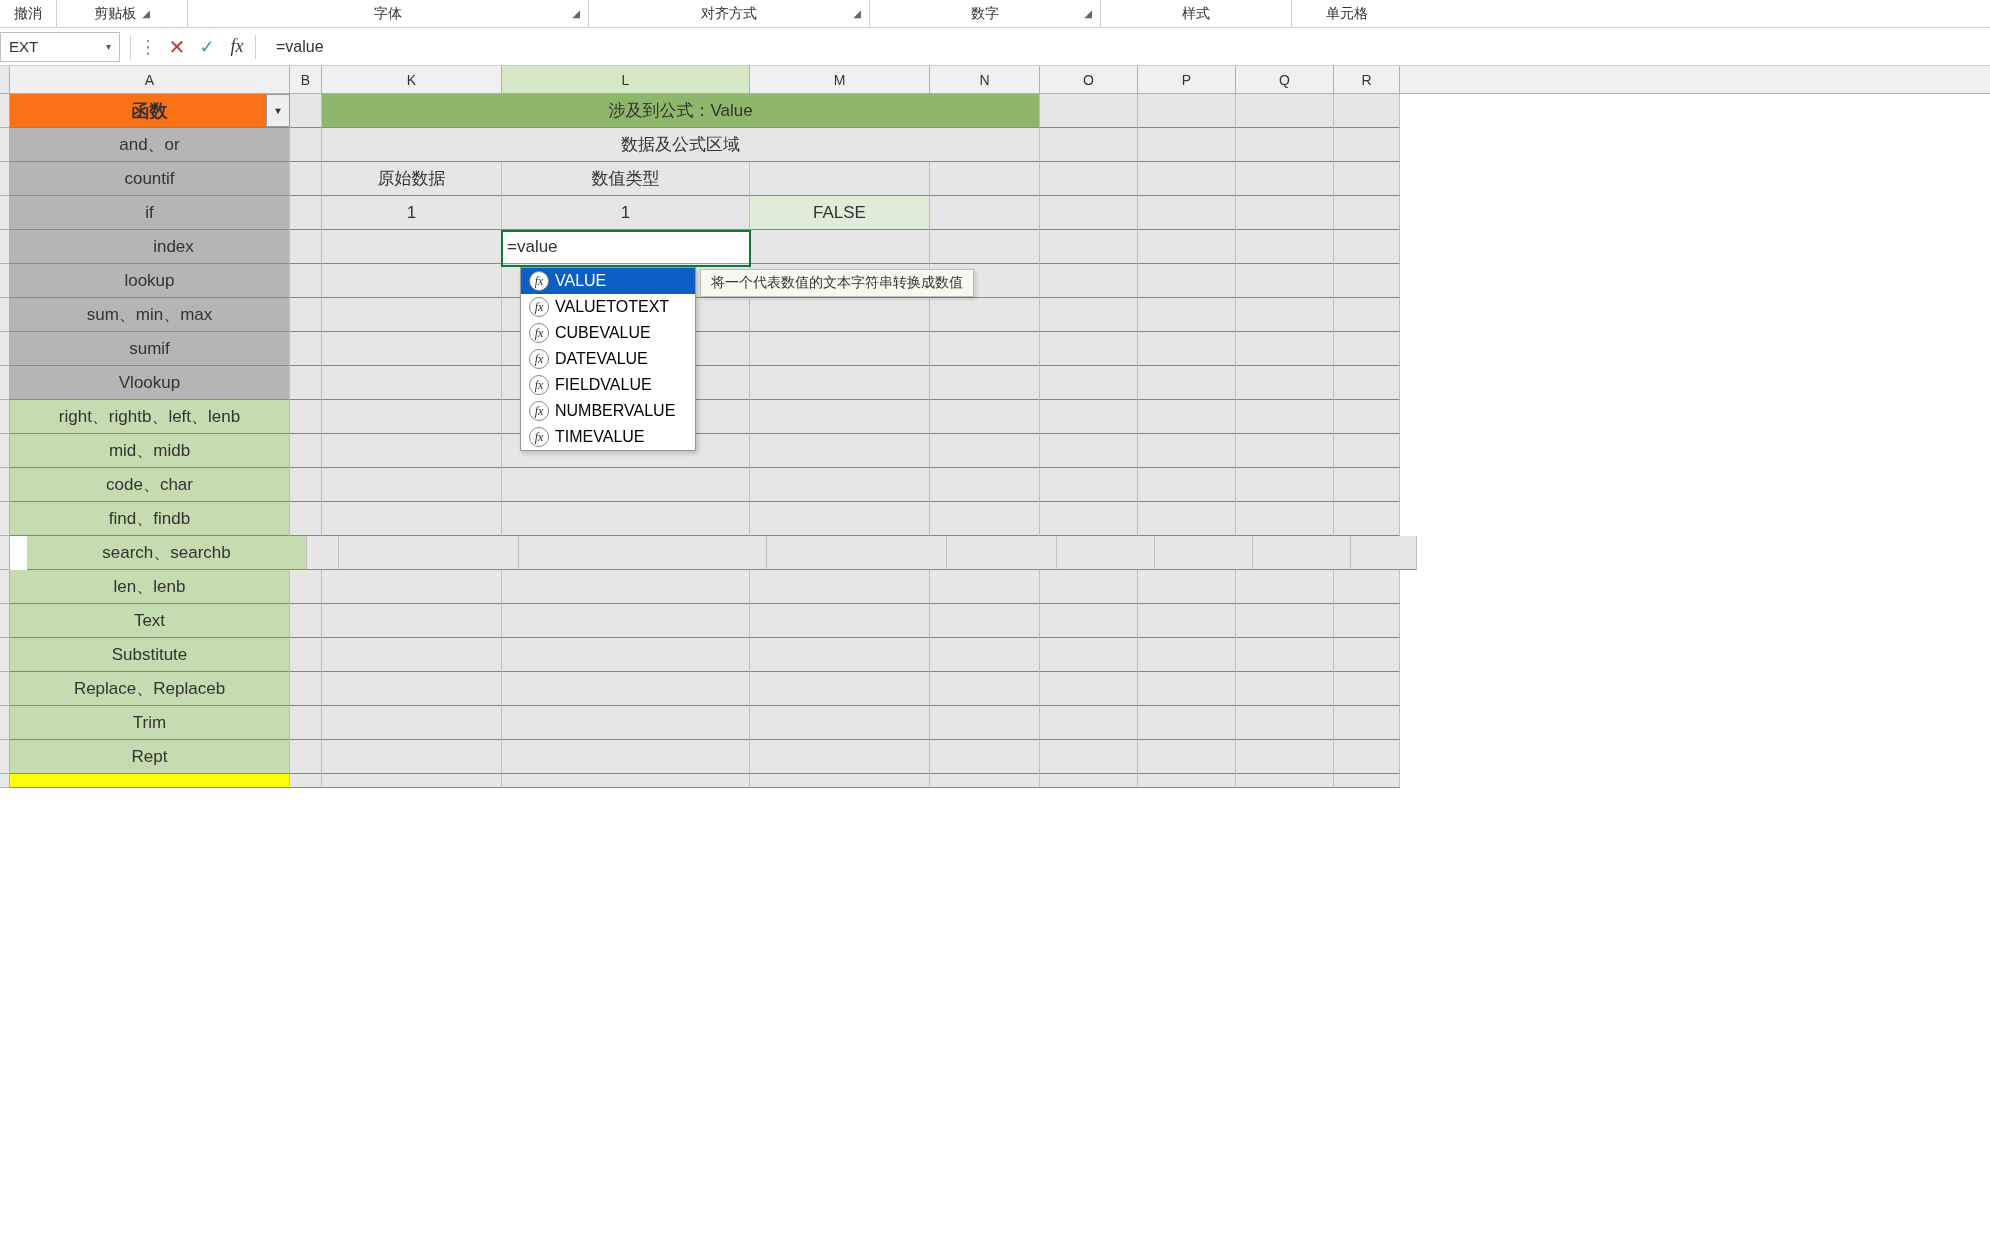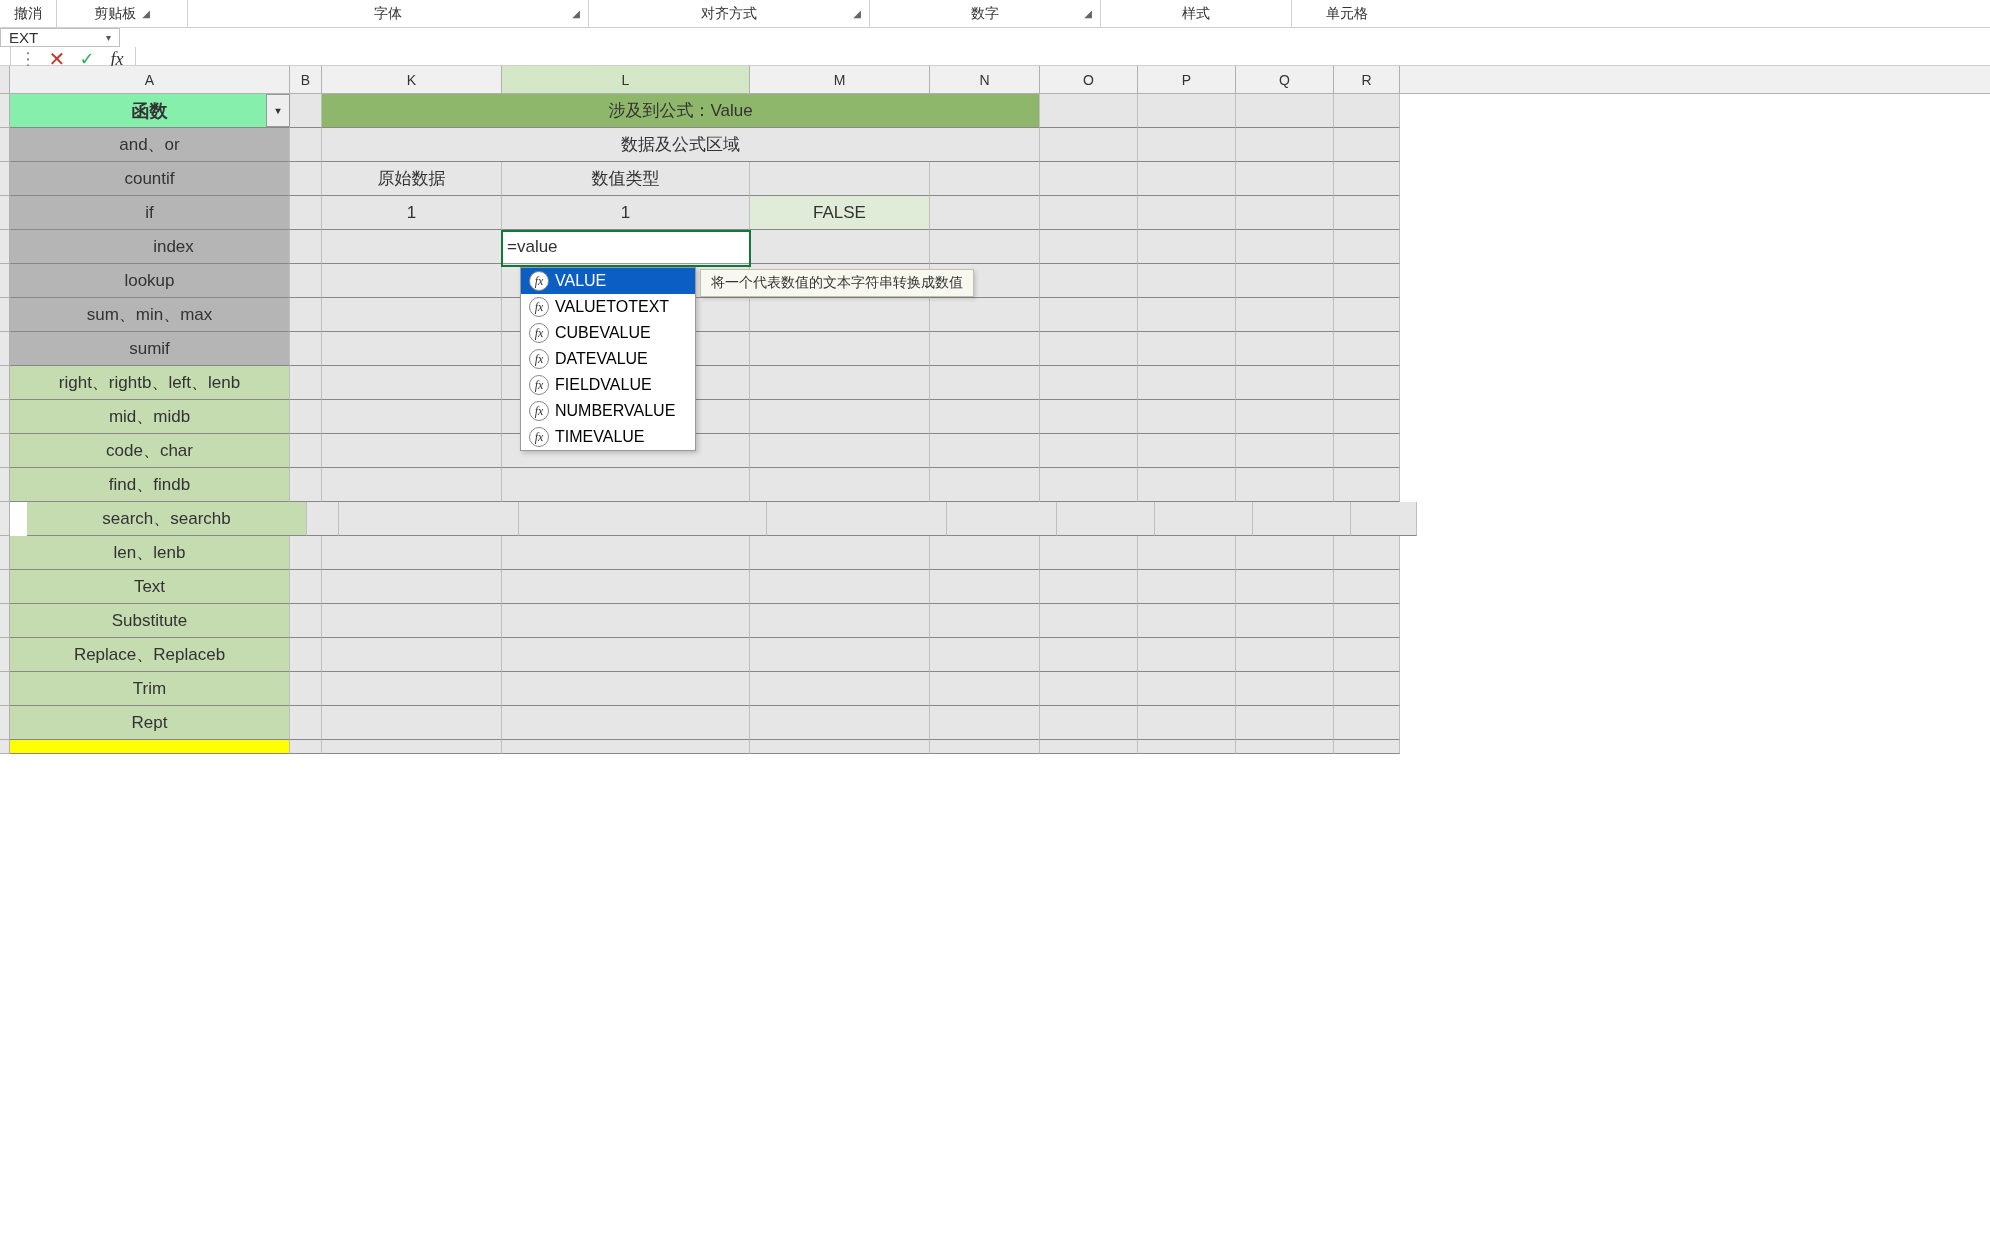--- a/index.html
+++ b/index.html
@@ -3,42 +3,42 @@
 <meta charset="utf-8">
 <style>
 * { box-sizing: border-box; margin: 0; padding: 0; }
 body { font-family: "Microsoft YaHei", Arial, sans-serif; font-size: 14px; background: #fff; overflow: hidden; }
 
 .ribbon-row { display: flex; height: 28px; border-bottom: 1px solid #d0d0d0; align-items: stretch; }
 .ribbon-item { display: flex; align-items: center; justify-content: center; padding: 0 12px; color: #333; font-size: 14px; position: relative; }
 .ribbon-sep { width: 1px; background: #d0d0d0; margin: 0; }
 .dialog-launcher { font-size: 10px; color: #666; margin-left: 6px; }
 
-.formula-bar { display: flex; height: 38px; border-bottom: 1px solid #d0d0d0; background: #fff; flex-direction: column; }
+.formula-bar { display: flex; height: 38px; border-bottom: 1px solid #d0d0d0; align-items: center; background: #fff; }
 .name-box { width: 120px; height: 30px; border: 1px solid #c0c0c0; background: #fff; display: flex; align-items: center; padding: 0 8px; margin-left: 0; position: relative; }
 .name-box-text { flex: 1; color: #333; font-size: 15px; }
 .name-box-arrow { font-size: 10px; color: #555; }
 .fb-btns { display: flex; align-items: center; gap: 6px; padding: 0 10px; }
 .fb-btn { width: 24px; height: 24px; display: flex; align-items: center; justify-content: center; color: #666; font-size: 16px; cursor: pointer; }
 .fb-cancel { color: #c0392b; font-size: 20px; }
 .fb-confirm { color: #27ae60; font-size: 18px; }
 .fb-fx { font-style: italic; font-family: "Times New Roman", serif; font-size: 18px; color: #333; }
 .fb-sep { width: 1px; height: 24px; background: #d0d0d0; }
 .formula-input { flex: 1; padding: 0 10px; font-size: 16px; color: #333; }
 
 .sheet-area { position: relative; overflow: hidden; }
 .col-headers { display: flex; height: 28px; background: #f0f0f0; border-bottom: 1px solid #b0b0b0; }
 .corner { width: 10px; border-right: 1px solid #b0b0b0; background: #e8e8e8; }
 .col-h { border-right: 1px solid #b0b0b0; display: flex; align-items: center; justify-content: center; color: #333; font-size: 14px; background: #f0f0f0; }
 .col-h.green { background: #d4e8c8; }
 
 .grid-row { display: flex; height: 34px; }
 .row-h-stub { width: 10px; border-right: 1px solid #b0b0b0; border-bottom: 1px solid #b0b0b0; background: #e8e8e8; }
 .cell { border-right: 1px solid #bfbfbf; border-bottom: 1px solid #888; display: flex; align-items: center; justify-content: center; color: #333; font-size: 17px; background: #e6e6e6; position: relative; }
-.cell.hdr { background: #86efac; font-weight: bold; font-size: 18px; }
+.cell.hdr { background: #f97316; font-weight: bold; font-size: 18px; }
 .cell.gray-dark { background: #b5b5b5; }
 .cell.green-dark { background: #8fb76b; font-size: 17px; }
 .cell.green-light { background: #c5dbb0; }
 .cell.yellow { background: #ffff00; }
 .cell.plain { background: #e6e6e6; }
 .cell.false-cell { background: #e0ecd7; }
 .cell.left-align { justify-content: flex-start; padding-left: 4px; }
 .dropdown-btn { position: absolute; right: -1px; top: 0; width: 24px; height: 100%; border: 1px solid #999; background: #eee; display: flex; align-items: center; justify-content: center; font-size: 10px; color: #333; }
 
 .active-cell-border { position: absolute; border: 2px solid #0e7a3a; pointer-events: none; z-index: 5; }
@@ -211,20 +211,33 @@
         <div class="cell plain" style="width: 248px;"></div>
         <div class="cell plain" style="width: 180px;"></div>
         <div class="cell plain" style="width: 110px;"></div>
         <div class="cell plain" style="width: 98px;"></div>
         <div class="cell plain" style="width: 98px;"></div>
         <div class="cell plain" style="width: 98px;"></div>
         <div class="cell plain" style="width: 66px;"></div>
       </div>
       <div class="grid-row">
         <div class="row-h-stub"></div>
+        <div class="cell gray-dark" style="width: 280px;">Vlookup</div>
+        <div class="cell plain" style="width: 32px;"></div>
+        <div class="cell plain" style="width: 180px;"></div>
+        <div class="cell plain" style="width: 248px;"></div>
+        <div class="cell plain" style="width: 180px;"></div>
+        <div class="cell plain" style="width: 110px;"></div>
+        <div class="cell plain" style="width: 98px;"></div>
+        <div class="cell plain" style="width: 98px;"></div>
+        <div class="cell plain" style="width: 98px;"></div>
+        <div class="cell plain" style="width: 66px;"></div>
+      </div>
+      <div class="grid-row">
+        <div class="row-h-stub"></div>
         <div class="cell green-light" style="width: 280px;">right、rightb、left、lenb</div>
         <div class="cell plain" style="width: 32px;"></div>
         <div class="cell plain" style="width: 180px;"></div>
         <div class="cell plain" style="width: 248px;"></div>
         <div class="cell plain" style="width: 180px;"></div>
         <div class="cell plain" style="width: 110px;"></div>
         <div class="cell plain" style="width: 98px;"></div>
         <div class="cell plain" style="width: 98px;"></div>
         <div class="cell plain" style="width: 98px;"></div>
         <div class="cell plain" style="width: 66px;"></div>

